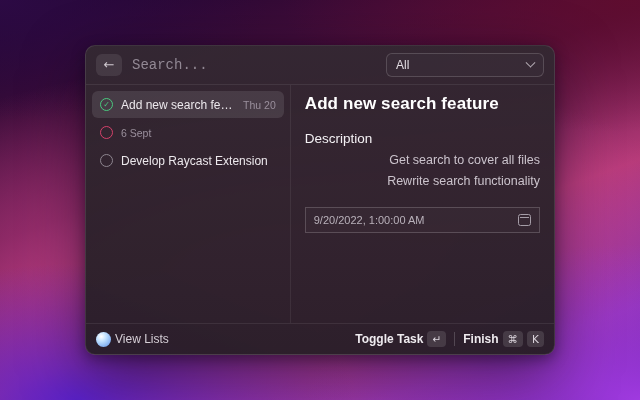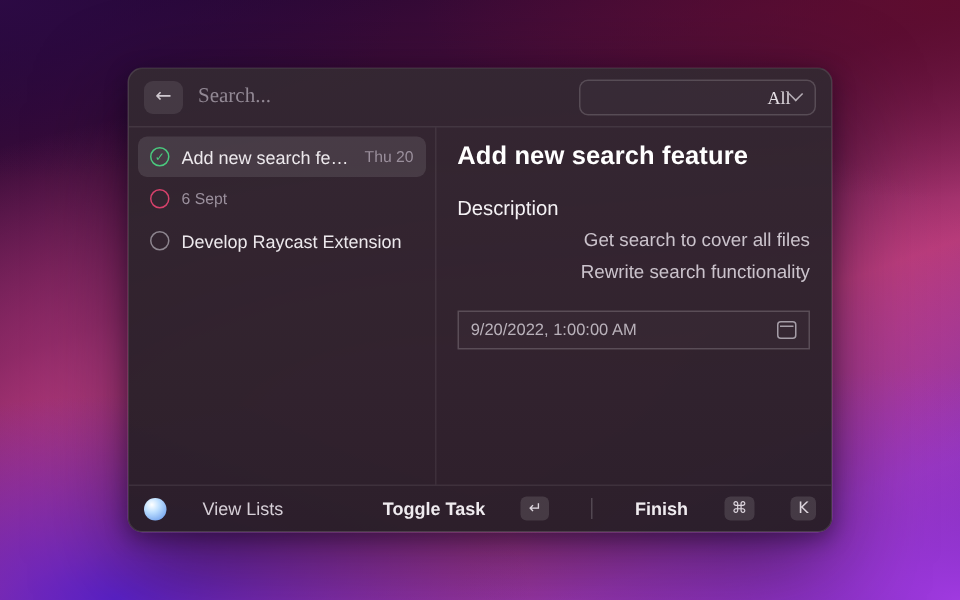--- a/index.html
+++ b/index.html
@@ -59,37 +59,36 @@
     flex: 0 0 auto;
     font-family: "DejaVu Sans", sans-serif;
   }
   .search {
     flex: 1 1 auto;
     background: transparent;
     border: none;
     outline: none;
     color: #efeaef;
     font-size: 14px;
-    font-family: Liberation Serif, serif;
+    font-family: Liberation Mono, monospace;
   }
   .search::placeholder { color: #928894; }
   .dropdown {
     flex: 0 0 auto;
     width: 158px; height: 24px;
     border: 1px solid rgba(255,255,255,0.16);
     border-radius: 6px;
     display: flex;
     align-items: center;
-    justify-content: flex-end;
+    justify-content: space-between;
     padding: 0 9px;
     font-size: 12px;
     color: #e2dce2;
     cursor: pointer;
     background: rgba(255,255,255,0.02);
-    font-family: Liberation Serif, serif;
   }
   .chevron {
     width: 7px; height: 7px;
     border-right: 1.5px solid #b5adb5;
     border-bottom: 1.5px solid #b5adb5;
     transform: rotate(45deg) translate(-2px,-2px);
     display: inline-block;
   }
 
   .divider { height: 1px; background: rgba(255,255,255,0.08); flex: 0 0 auto; }
@@ -191,21 +190,21 @@
     background: #a59da7;
   }
 
   
   .footer {
     height: 30px;
     flex: 0 0 auto;
     display: flex;
     align-items: center;
     padding: 0 10px;
-    gap: 24px;
+    gap: 4px;
     font-size: 12px;
   }
   .app-icon {
     width: 15px; height: 15px;
     border-radius: 50%;
     background: radial-gradient(circle at 35% 30%, #ffffff 0%, #bfe0ff 35%, #5a8fe8 100%);
     flex: 0 0 auto;
   }
   .footer-left-label { color: #d6cfd7; font-size: 12px; }
   .footer-spacer { flex: 1 1 auto; }

